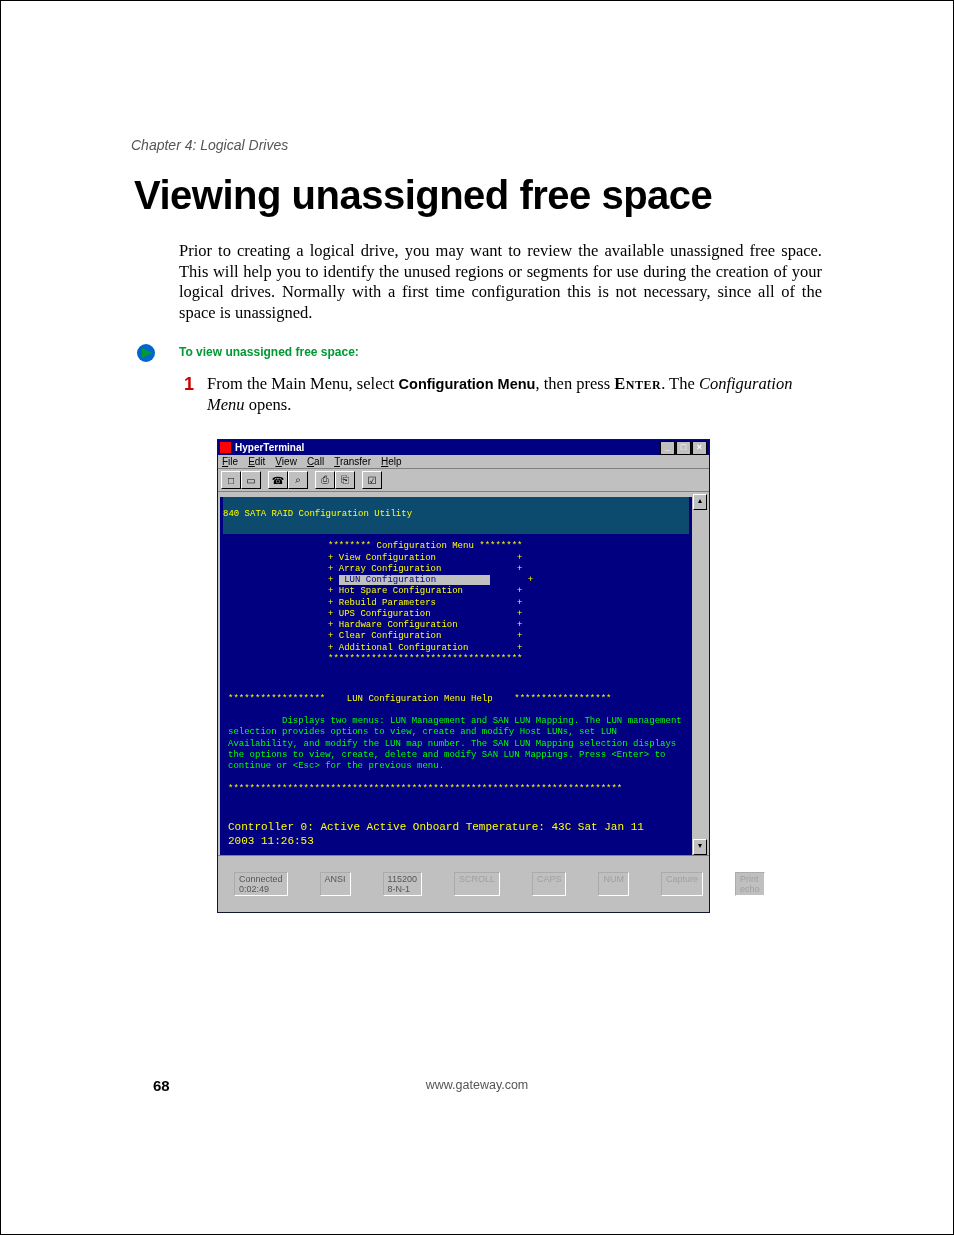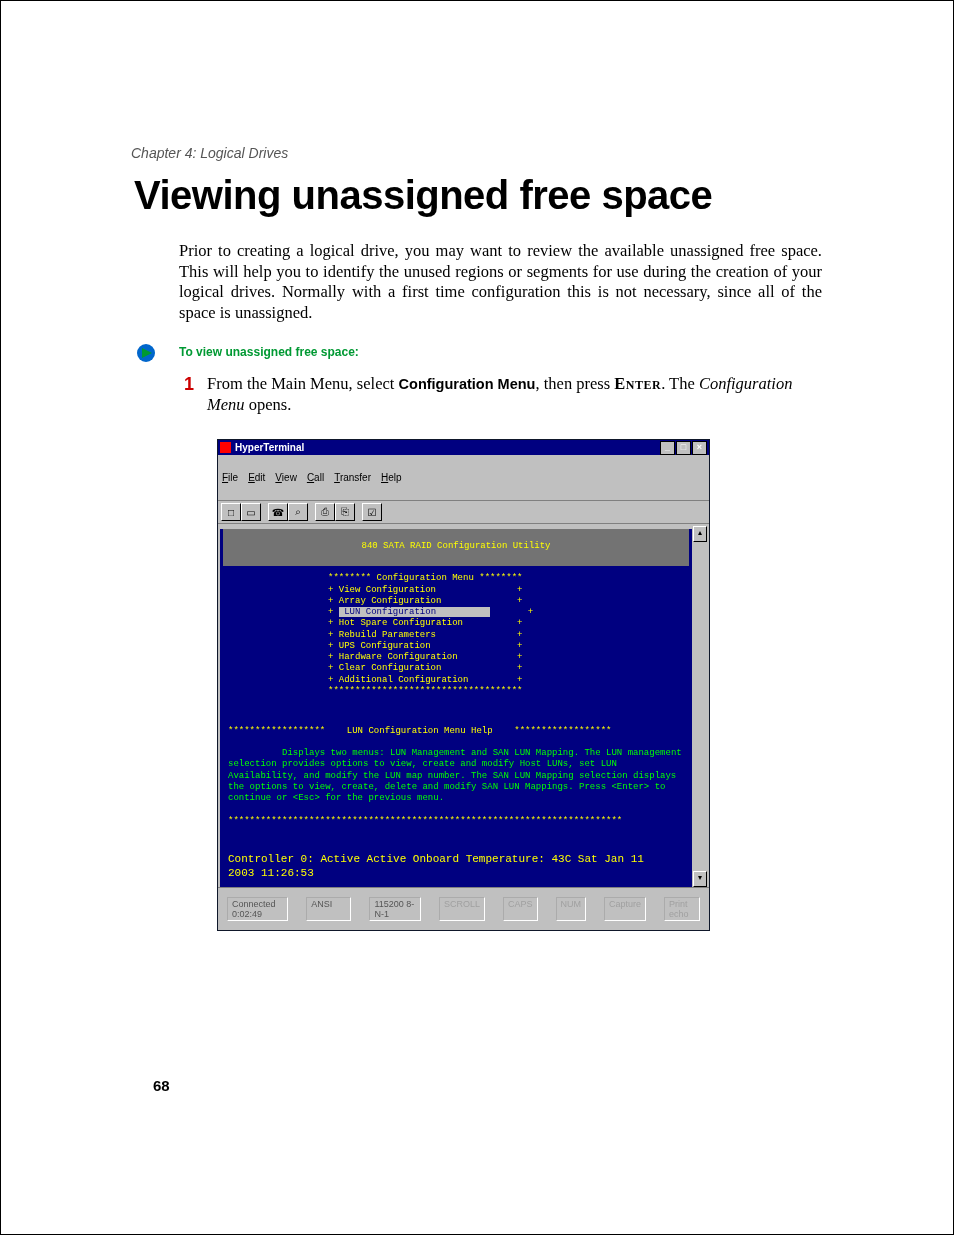--- a/index.html
+++ b/index.html
@@ -1,52 +1,52 @@
 <!DOCTYPE html>
 <html><head>
 <meta charset="utf-8">
 <style>
 html,body{margin:0;padding:0;background:#fff;font-family:Georgia,'Times New Roman',serif;color:#000}
 .page{width:954px;height:1235px;margin:0 auto;position:relative;box-sizing:border-box;border:1px solid #000}
-.hdr{position:absolute;left:130px;top:144px;font-style:italic;font-family:Arial,Helvetica,sans-serif;font-size:14px;color:#555}
+.hdr{position:absolute;left:130px;top:136px;font-style:italic;font-family:Arial,Helvetica,sans-serif;font-size:14px;color:#555}
 .h1{position:absolute;left:133px;top:172px;font-family:Liberation Sans, sans-serif;font-weight:800;font-size:40px;letter-spacing:-0.5px}
 .intro{position:absolute;left:178px;top:240px;width:643px;font-size:16.5px;line-height:1.25;text-align:justify}
 .arrow{position:absolute;left:136px;top:343px}
 .sub{position:absolute;left:178px;top:344px;font-family:Arial,Helvetica,sans-serif;font-weight:700;font-size:12px;color:#009933}
 .stepnum{position:absolute;left:183px;top:373px;font-family:Arial,Helvetica,sans-serif;font-weight:700;color:#cc0000;font-size:18px}
 .steptxt{position:absolute;left:206px;top:373px;width:615px;font-size:16.5px;line-height:1.25}
 .steptxt .b{font-family:Arial,Helvetica,sans-serif;font-weight:700;font-size:14.5px}
 .steptxt .sc{font-variant:small-caps;font-family:Georgia,serif;font-weight:700;letter-spacing:0.5px}
 .steptxt i{font-style:italic}
 
 .win{position:absolute;left:216px;top:438px;width:491px;background:#c0c0c0;font-family:'MS Sans Serif',Tahoma,Arial,sans-serif;font-size:10px;border:1px solid #0f172a}
 .titlebar{background:#000080;color:#fff;display:flex;align-items:center;height:15px;padding:0 2px}
 .titlebar .ico{width:11px;height:11px;background:#ff0000;margin-right:4px}
 .titlebar .ttl{font-weight:700;font-size:10px;flex:1}
 .winbtns{display:flex;gap:1px}
 .winbtn{width:13px;height:12px;background:#c0c0c0;border:1px solid #000;display:flex;align-items:center;justify-content:center;font-size:9px;font-weight:700;line-height:1}
-.menubar{display:flex;gap:10px;padding:17px 4px;font-size:10px}
+.menubar{display:flex;gap:10px;padding:1px 4px;font-size:10px}
 .menubar span u{text-decoration:underline}
 .tb{display:flex;gap:1px;padding:2px 3px;border-top:1px solid #808080;border-bottom:1px solid #808080}
 .tbg{display:flex;gap:0;margin-right:6px}
 .tbb{width:18px;height:16px;background:#c0c0c0;border:1px solid #000;border-top-color:#fff;border-left-color:#fff;display:flex;align-items:center;justify-content:center;font-size:10px}
 
 .termwrap{position:relative;padding:2px 2px 0 2px;background:#c0c0c0}
 .term{background:#000080;color:#fff;font-family:'Courier New',monospace;font-size:9px;line-height:1.25;padding:0;width:472px;min-height:300px;position:relative}
-.term .banner{background:#737373;color:#ffff00;text-align:center;padding:12px 0 14px 0;margin:3px;font-size:9px}
+.term .banner{background:#0c4a6e;color:#ffff00;text-align:left;padding:12px 0 14px 0;margin:3px;font-size:9px}
 .menu{color:#ffff00;padding:4px 0 6px 0;white-space:pre;text-align:left;margin-left:108px}
 .menu .sel{background:#c0c0c0;color:#000080}
 .help{color:#ffff00;padding:0 8px 2px 8px;white-space:pre-wrap}
 .help .httl{color:#ffff00;text-align:left;display:block}
 .help .body{color:#00ff00}
 .status{color:#ffff00;padding:2px 17px 6px 8px;font-size:11px}
 .scroll{position:absolute;right:2px;top:2px;bottom:0;width:14px;background:#c0c0c0;display:flex;flex-direction:column;justify-content:space-between}
 .sbtn{height:14px;border:1px solid #000;border-top-color:#fff;border-left-color:#fff;background:#c0c0c0;font-size:8px;text-align:center;line-height:12px}
 .statbar{display:flex;border-top:1px solid #808080;font-size:9px}
-.sseg{border:1px inset #fff;padding:1px 4px;margin:9px;color:#555;background:#c0c0c0}
+.sseg{border:1px inset #fff;padding:1px 4px;margin:16px;color:#555;background:#c0c0c0}
 .sseg.dis{color:#a0a0a0}
 
 .pgnum{position:absolute;left:152px;top:1076px;font-family:Arial,Helvetica,sans-serif;font-weight:800;font-size:15px}
 .foot{position:absolute;left:0;right:0;top:1077px;text-align:center;font-family:Arial,Helvetica,sans-serif;font-size:12.5px;color:#555}
 </style>
 </head>
 <body>
 
 <div class="page">
   <div class="hdr">Chapter 4: Logical Drives</div>
@@ -133,13 +133,14 @@
       <div class="sseg" style="width:65px">115200 8-N-1</div>
       <div class="sseg dis">SCROLL</div>
       <div class="sseg dis">CAPS</div>
       <div class="sseg dis">NUM</div>
       <div class="sseg dis">Capture</div>
       <div class="sseg dis">Print echo</div>
     </div>
   </div>
 
   <div class="pgnum">68</div>
+  <div class="foot">www.gateway.com</div>
 </div>
 
 </body></html>

